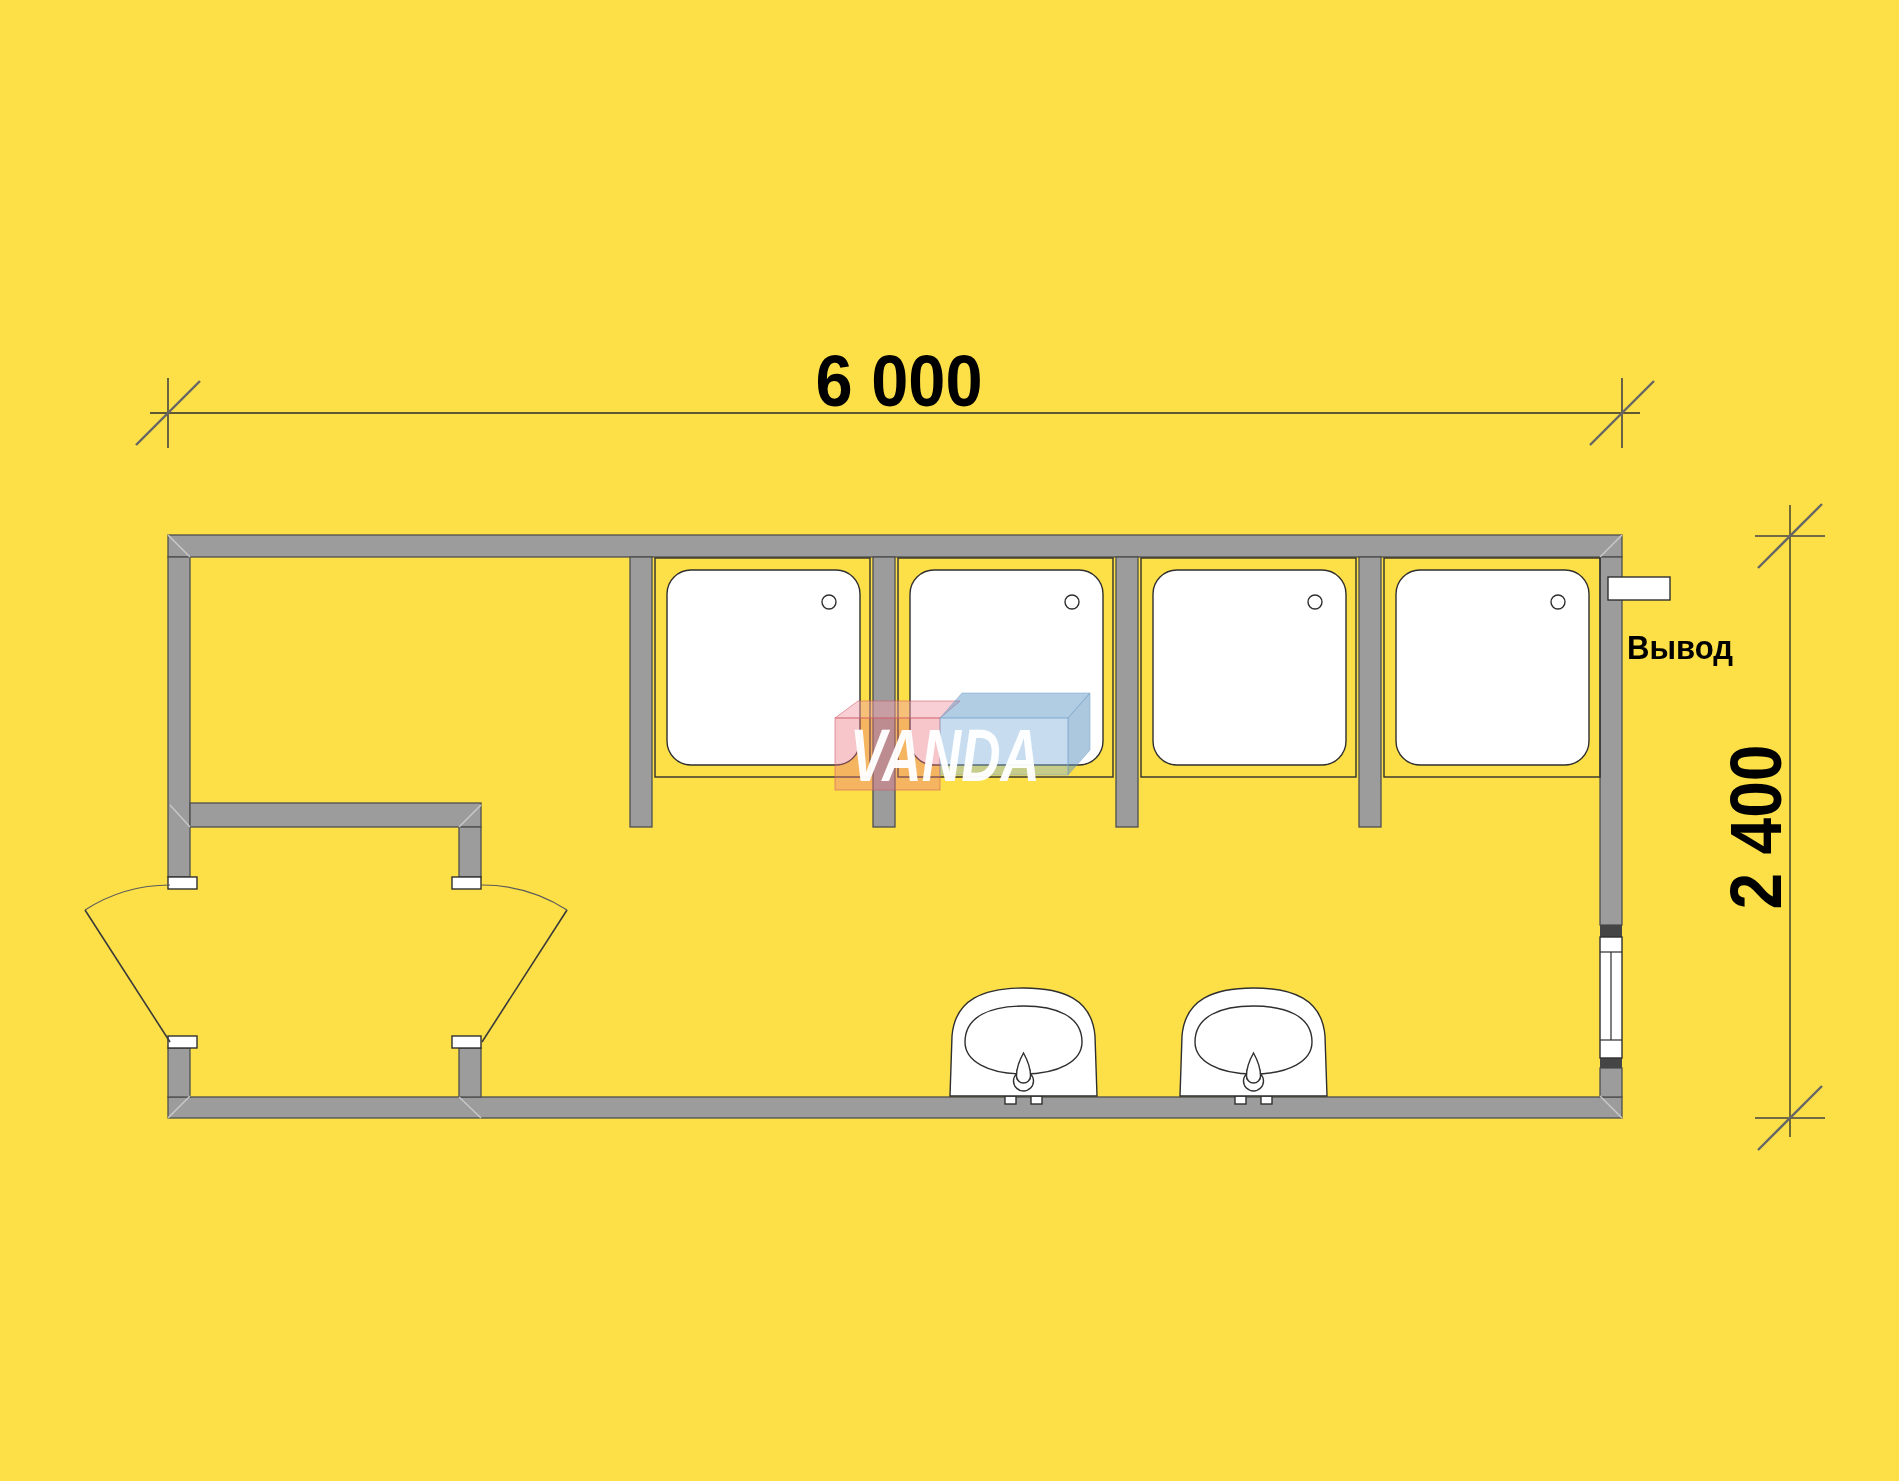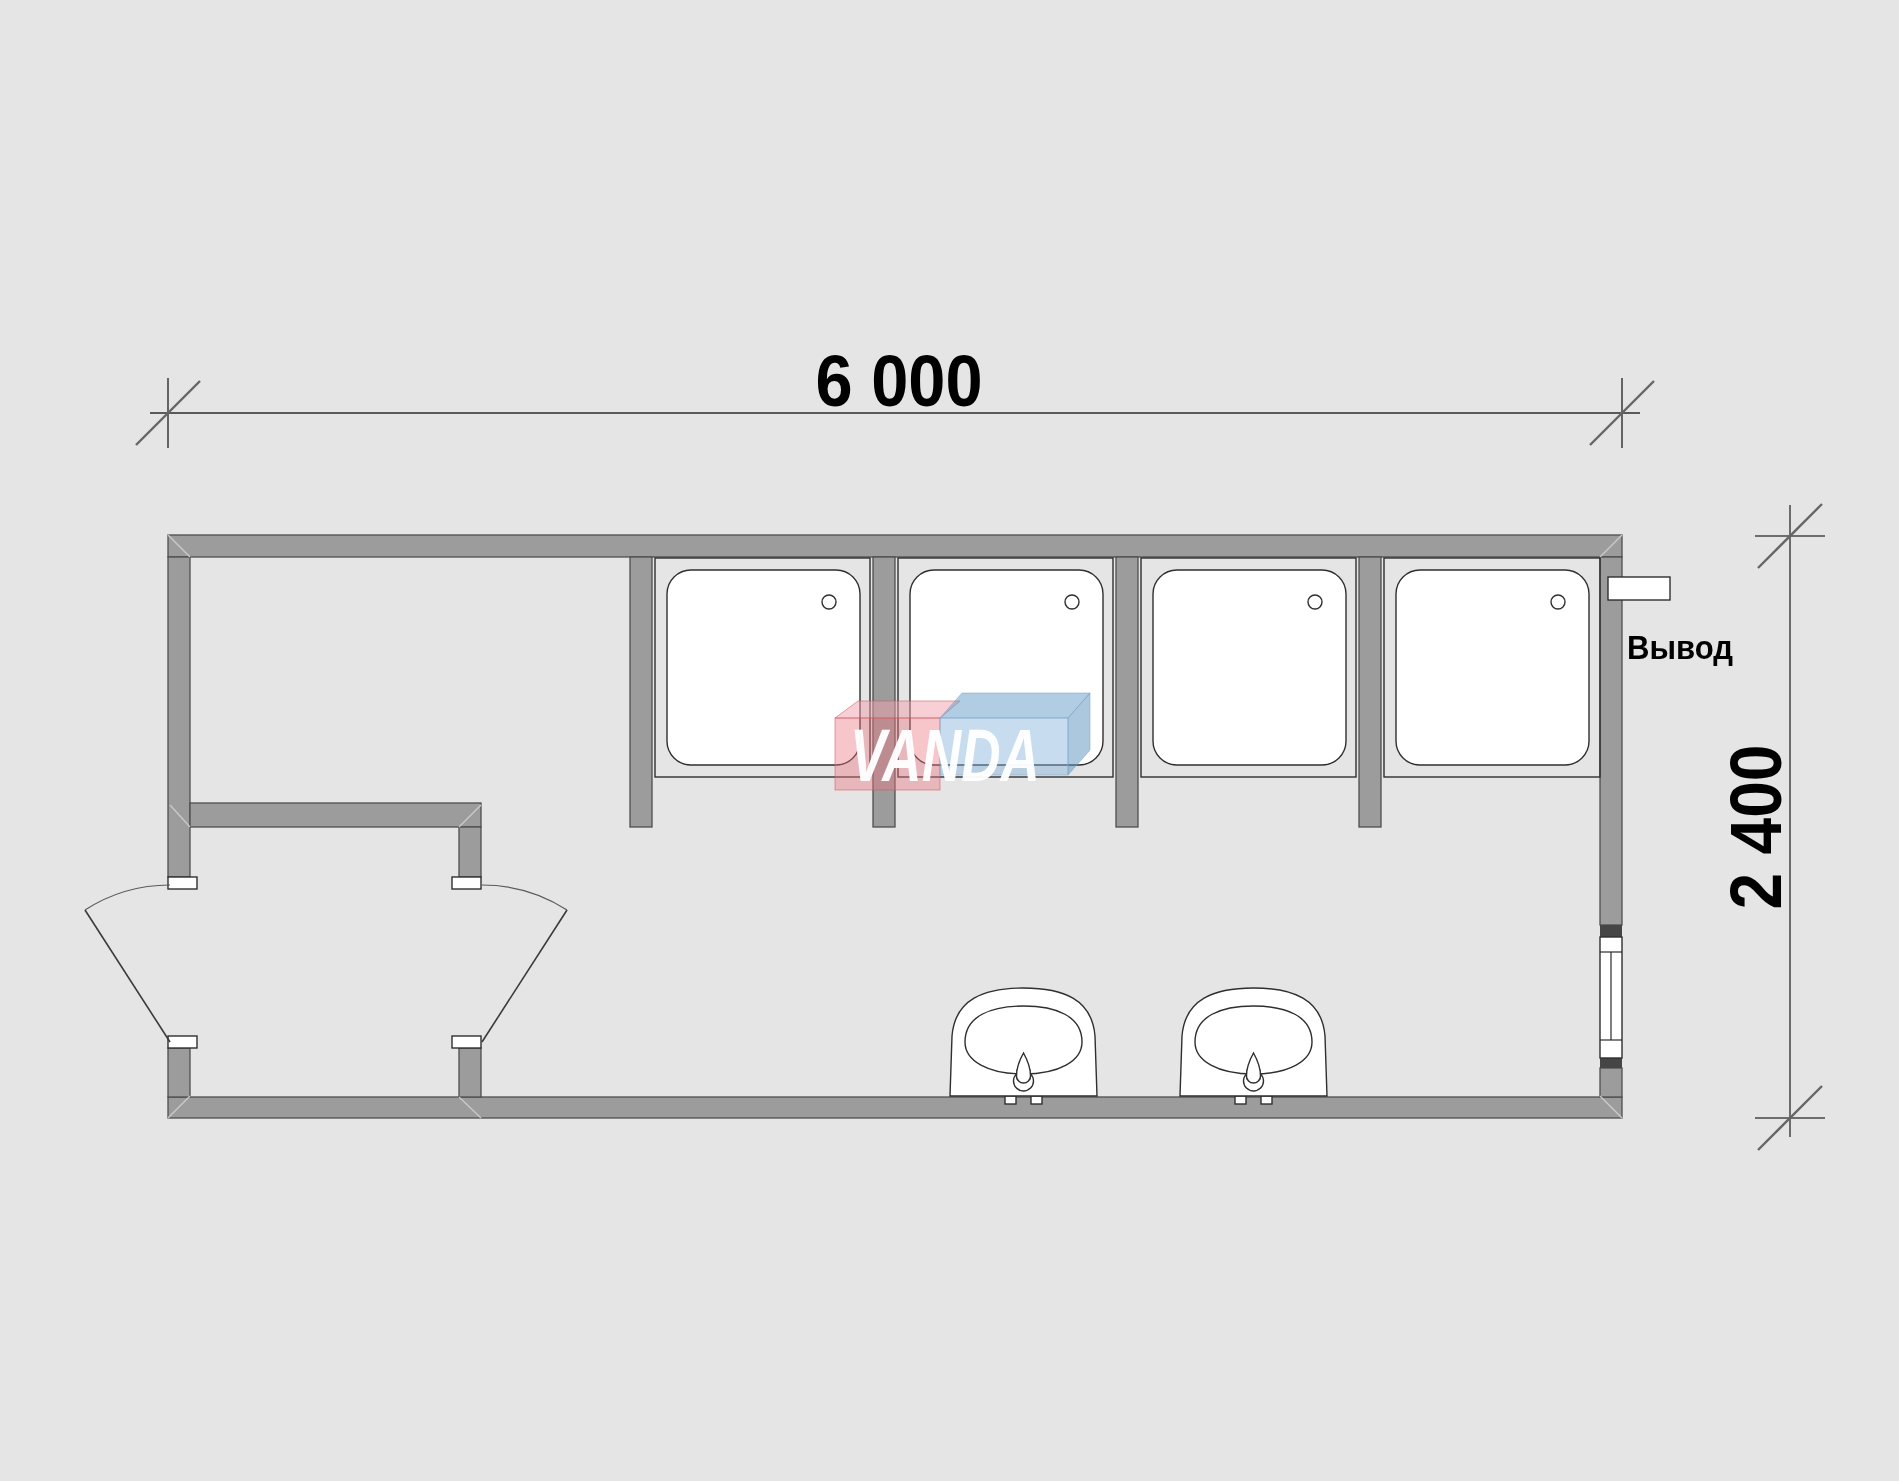--- a/index.html
+++ b/index.html
@@ -1,16 +1,16 @@
 <!DOCTYPE html>
 <html><head>
 <meta charset="utf-8">
 <style>
   html, body { margin: 0; padding: 0; background: #ffffff; }
-  .stage { width: 1899px; height: 1481px; position: relative; background: #e5e5e5; }
+  .stage { width: 1899px; height: 1481px; position: relative; background: #fde047; }
   svg { display: block; }
 
   .wall        { stroke: #4f4f4f; stroke-width: 1.3; }
   .miter       { stroke: #c9c9c9; stroke-width: 1.4; fill: none; }
   .thin        { fill: none; stroke: #2f2f2f; stroke-width: 1.4; }
   .fix         { fill: #ffffff; stroke: #2f2f2f; stroke-width: 1.4; }
   .doorline    { fill: none; stroke: #3a3a3a; stroke-width: 1.6; }
   .doorarc     { fill: none; stroke: #5a5a5a; stroke-width: 1.2; }
   .dimline     { stroke: #2b2b2b; stroke-width: 1.3; fill: none; }
   .tick        { stroke: #444444; stroke-width: 1.6; }

